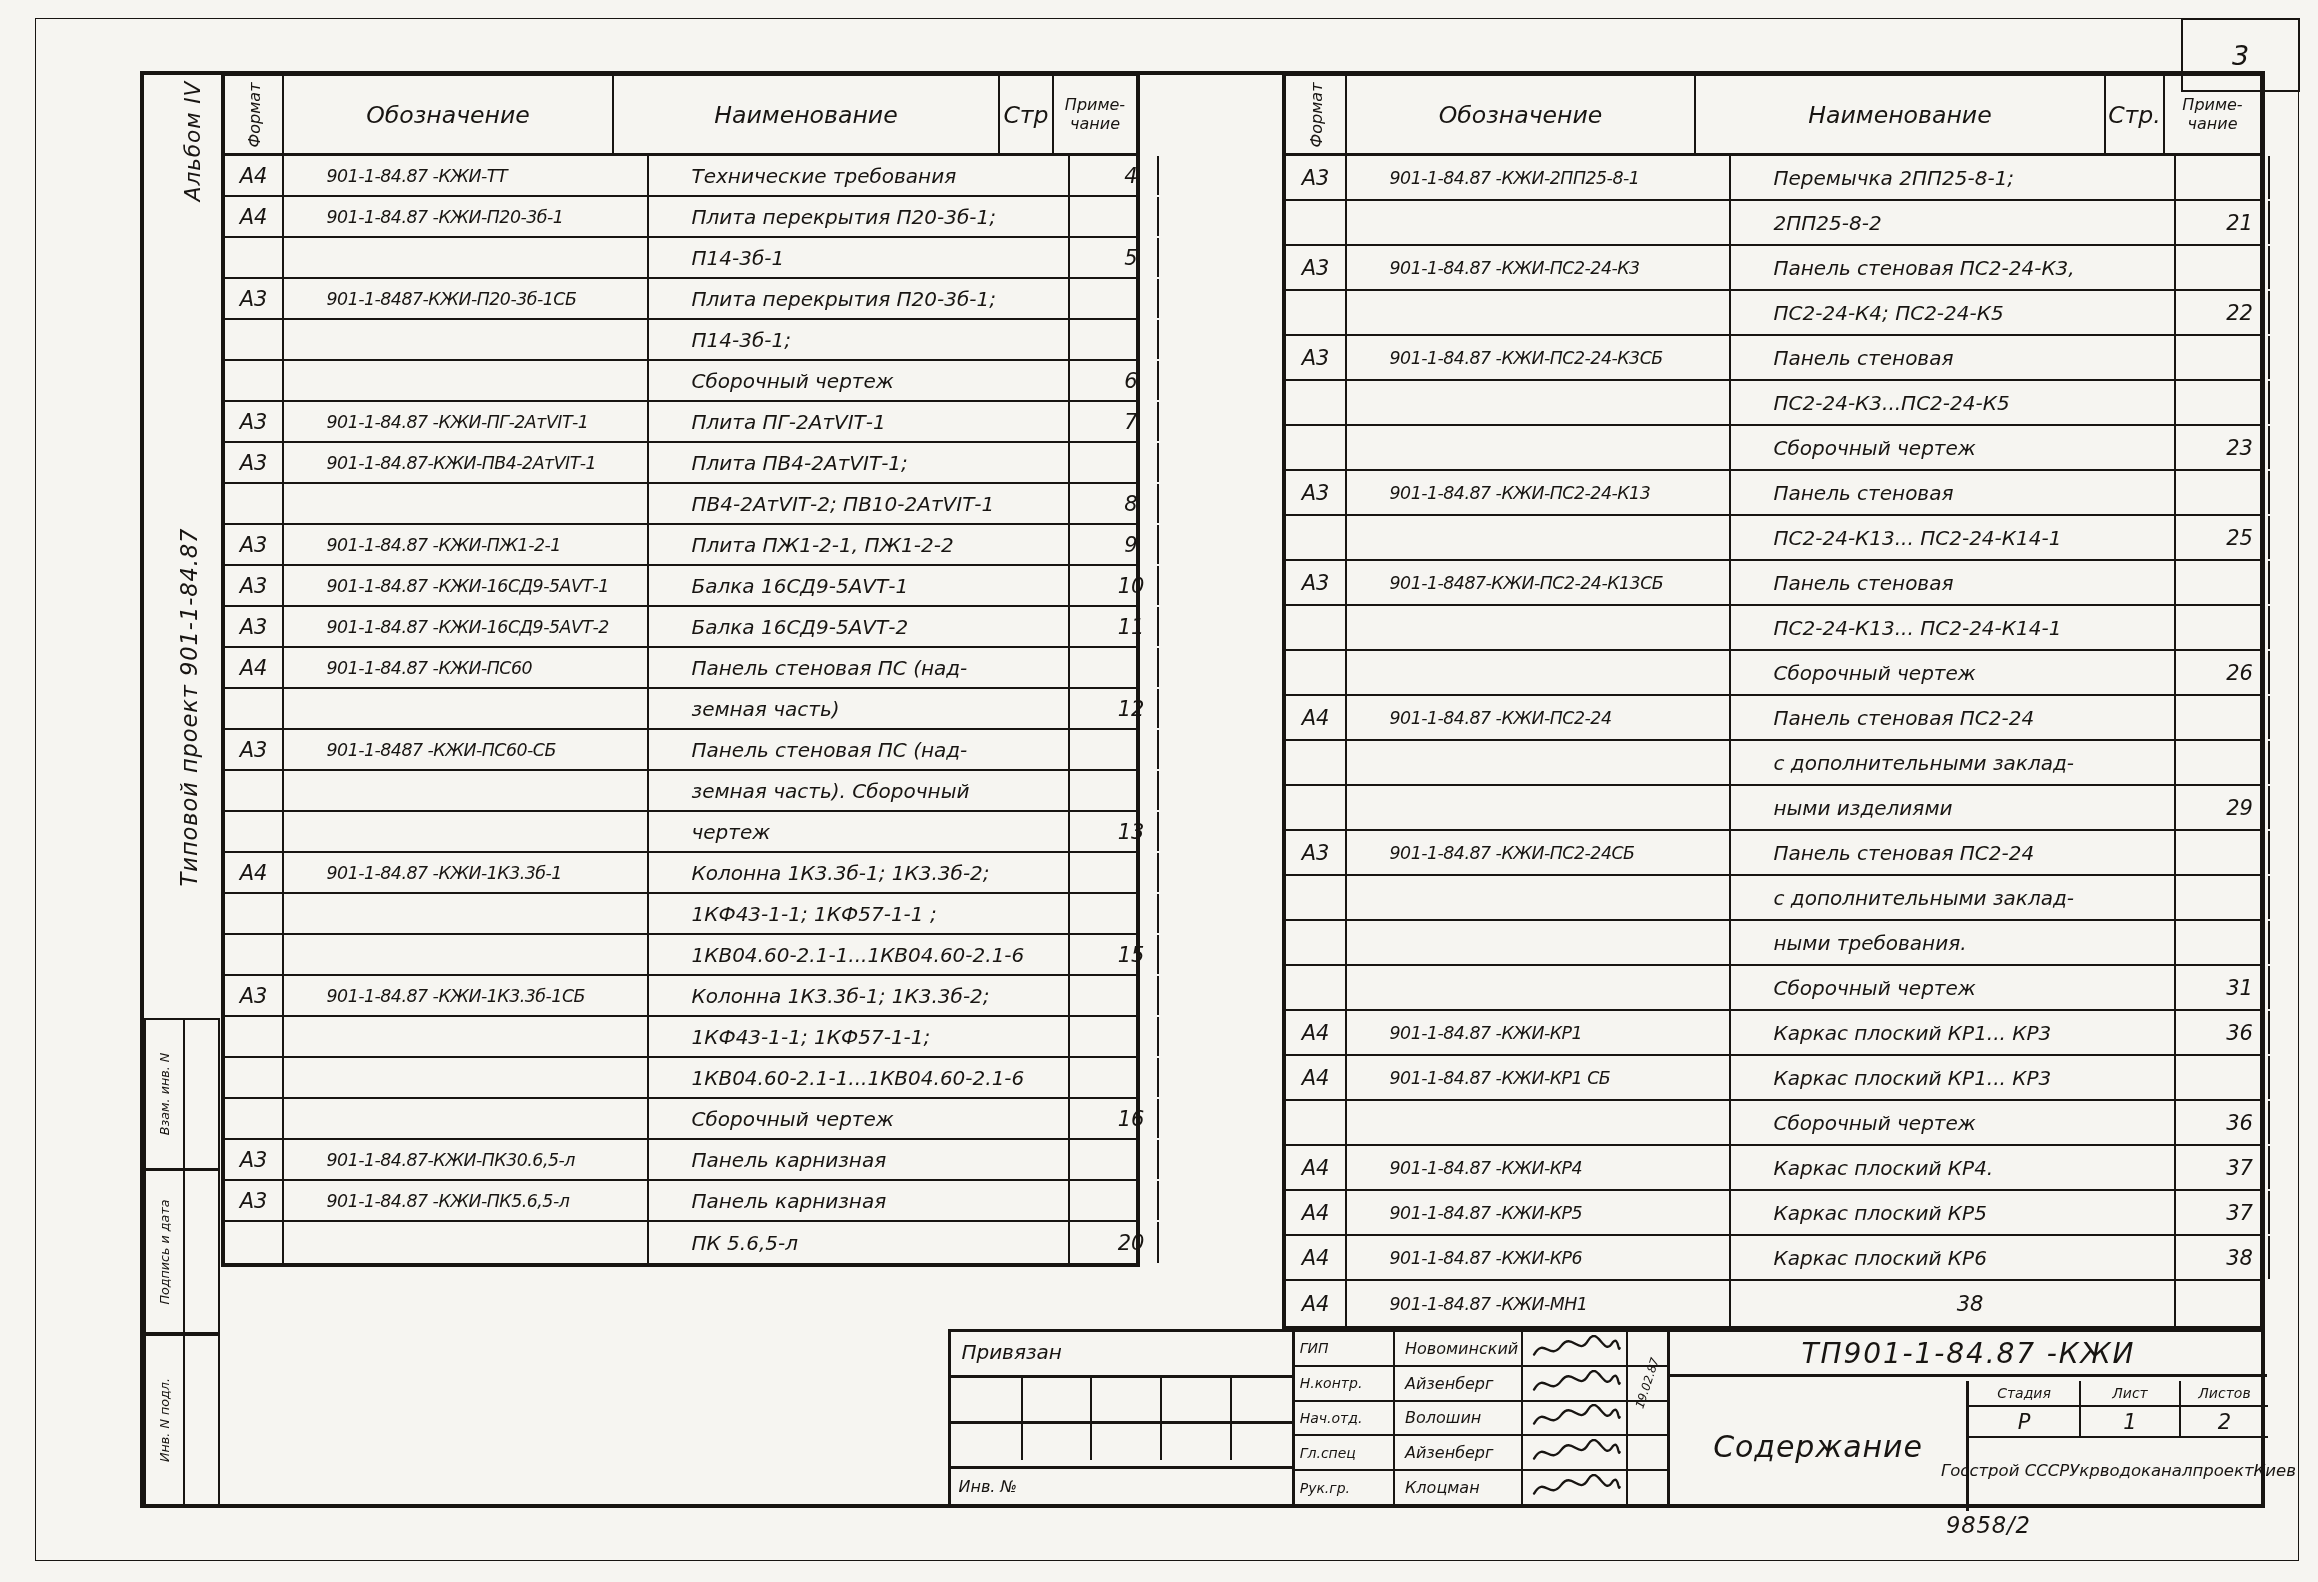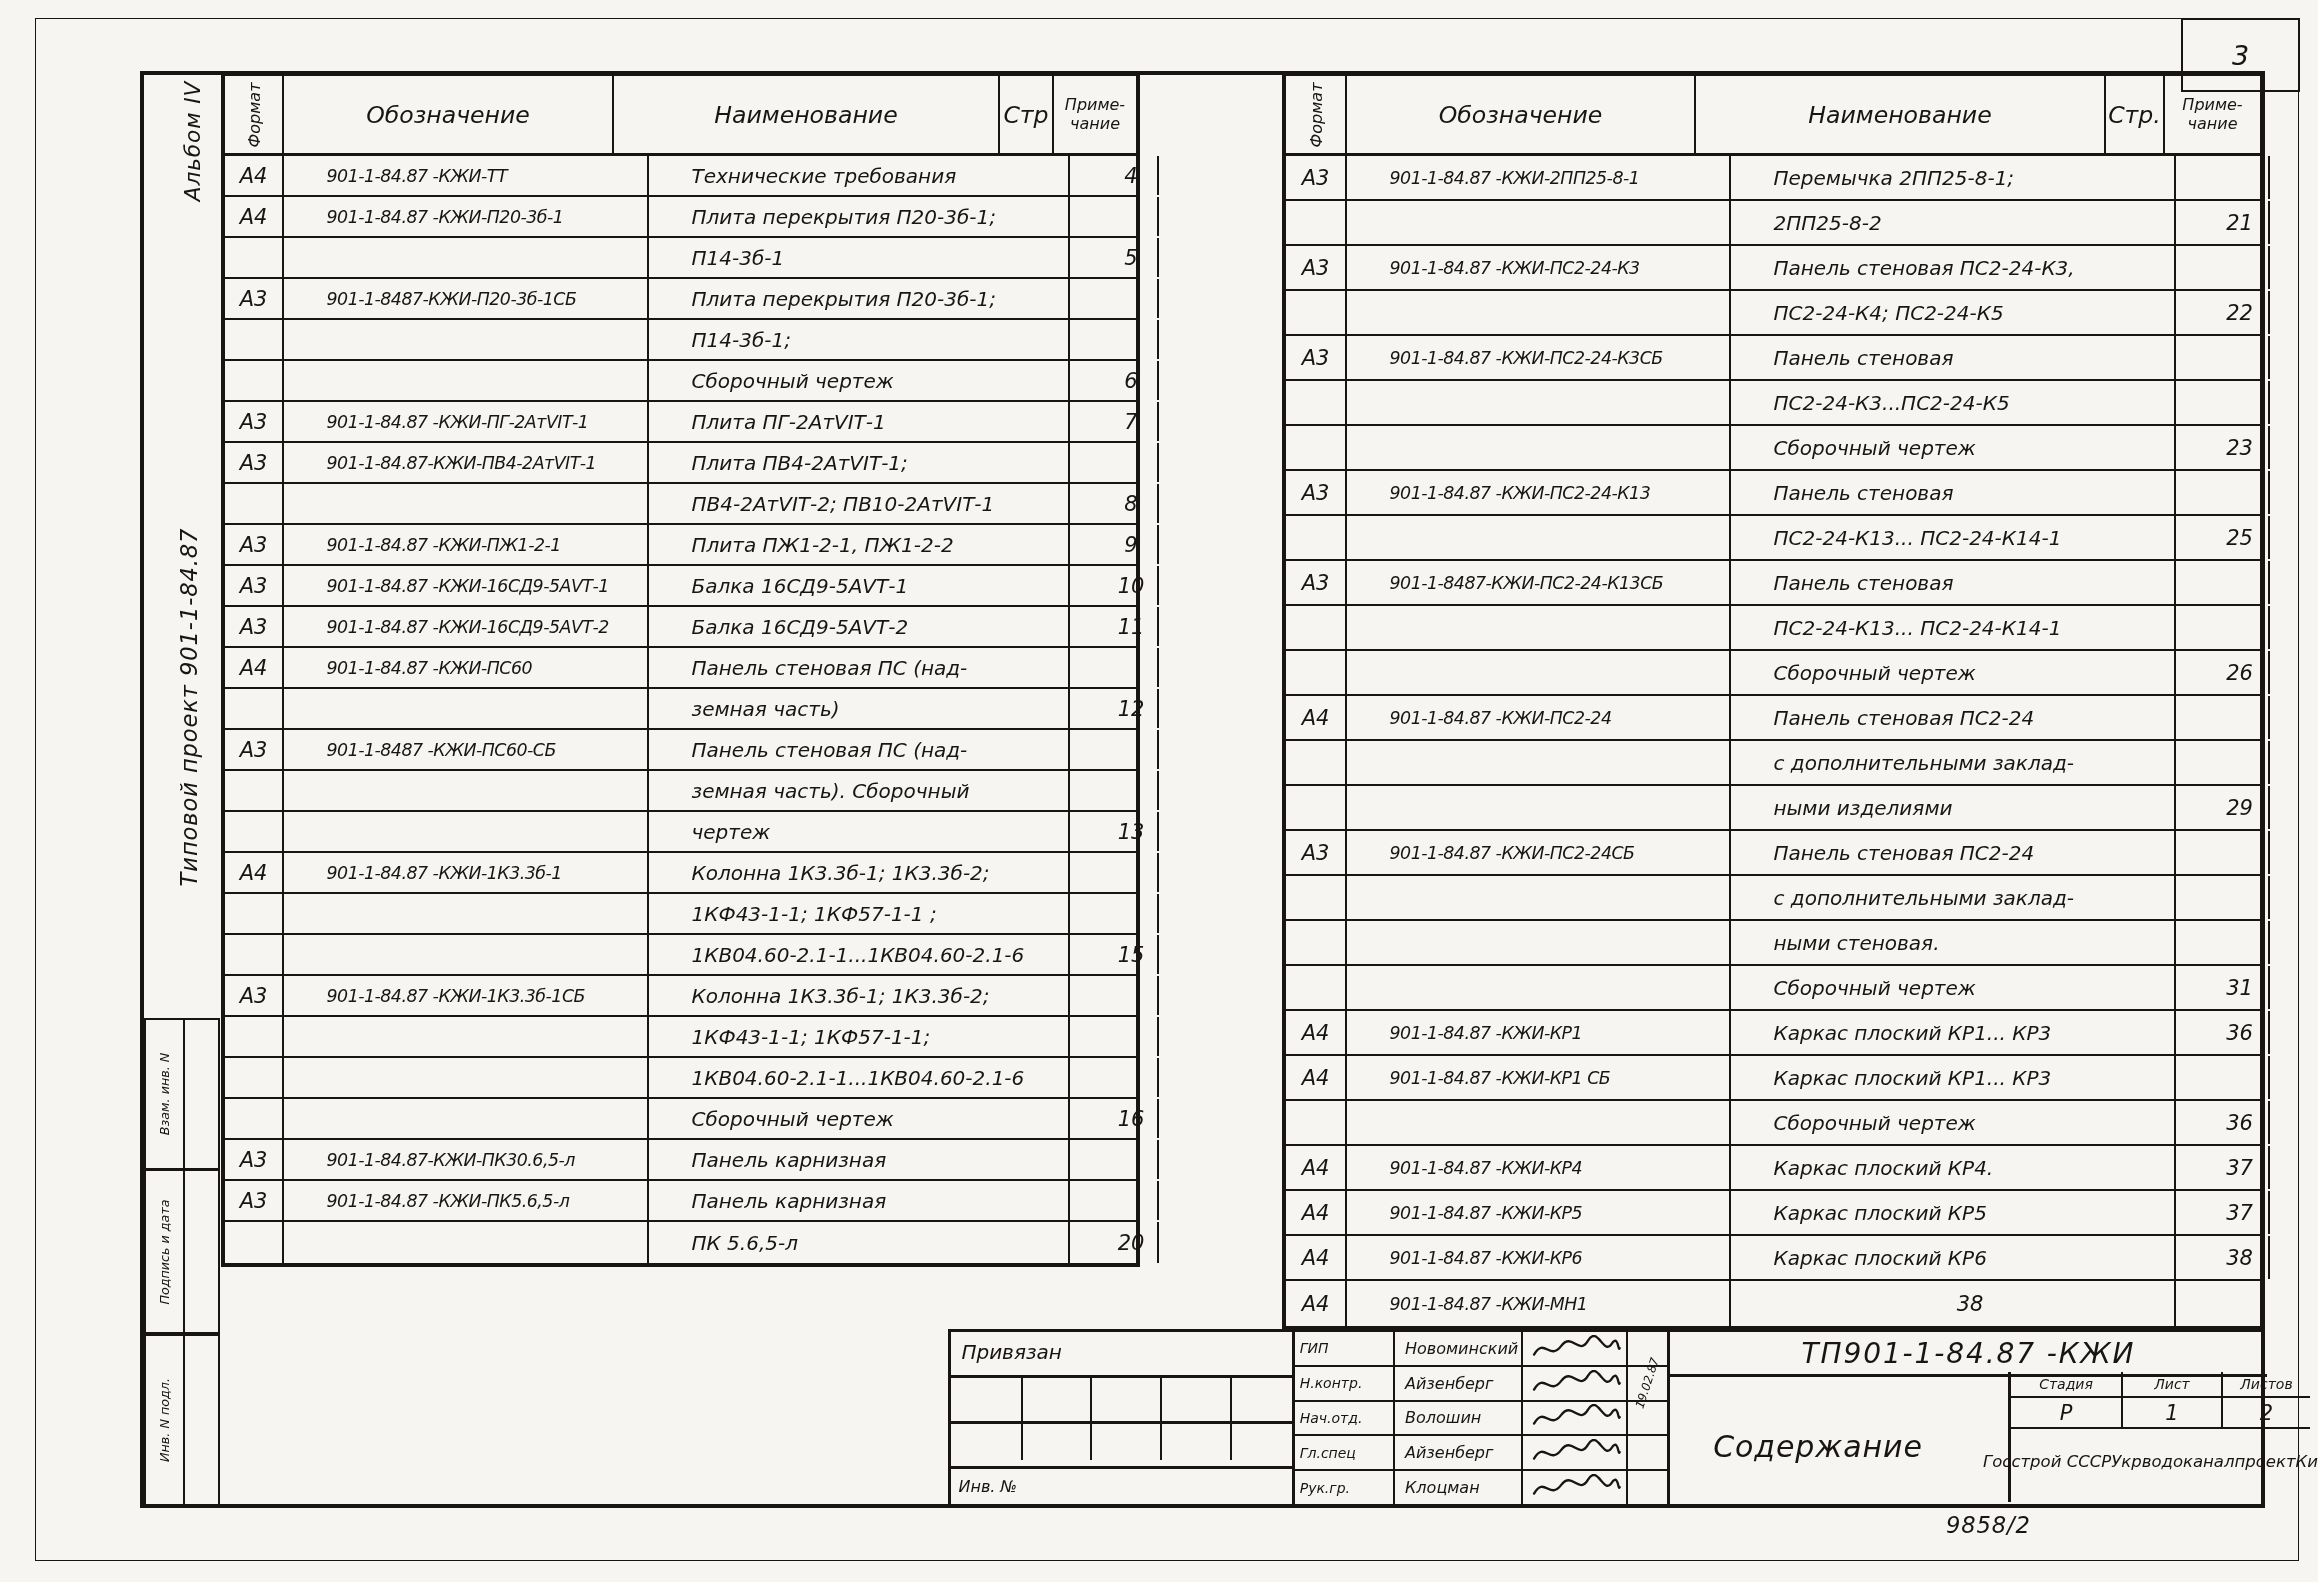--- a/index.html
+++ b/index.html
@@ -64,21 +64,21 @@
   .sigrow{flex:1;display:flex;border-bottom:2.8px solid var(--ink);}
   .sigrow:last-child{border-bottom:none;}
   .sig-role{width:100px;border-right:2.4px solid var(--ink);display:flex;align-items:center;padding-left:4.7px;font-size:14px;font-style:italic;white-space:nowrap;overflow:hidden;}
   .sig-name{width:128px;border-right:2.4px solid var(--ink);display:flex;align-items:center;padding-left:10px;font-size:16px;font-style:italic;white-space:nowrap;overflow:hidden;}
   .sig-sign{flex:1;display:flex;align-items:center;justify-content:center;overflow:hidden;}
   .sig-date{width:41px;border-left:2.4px solid var(--ink);display:flex;align-items:center;justify-content:center;overflow:visible;}
   .sig-date span{transform:rotate(-72deg);font-size:11.8px;font-style:italic;white-space:nowrap;}
   
   .code-band{position:absolute;left:719px;top:0;width:597px;height:45px;border-bottom:3.3px solid var(--ink);display:flex;align-items:center;justify-content:center;font-size:28px;letter-spacing:1.9px;}
   .title-cell{position:absolute;left:719px;top:49px;width:296px;height:130px;display:flex;align-items:center;justify-content:center;font-size:30px;letter-spacing:0.9px;}
-  .stage{position:absolute;left:1015px;top:40px;width:302px;height:130px;border-left:3.3px solid var(--ink);margin-left:42px;}
+  .stage{position:absolute;left:1015px;top:49px;width:302px;height:130px;border-left:3.3px solid var(--ink);}
   .stage-head{display:flex;height:26px;border-bottom:2.8px solid var(--ink);}
   .stage-head div{display:flex;align-items:center;justify-content:center;font-size:14px;font-style:italic;border-right:2.4px solid var(--ink);}
   .stage-head div:last-child{border-right:none;}
   .stage-vals{display:flex;height:31px;border-bottom:2.8px solid var(--ink);}
   .stage-vals div{display:flex;align-items:center;justify-content:center;font-size:21px;font-style:italic;border-right:2.4px solid var(--ink);}
   .stage-vals div:last-child{border-right:none;}
   .sw1{width:112px;}.sw2{width:100px;}.sw3{flex:1;}
   .org{height:66px;display:flex;flex-direction:row;align-items:center;justify-content:center;line-height:1.12;}
   .org div{font-size:16.5px;font-style:italic;white-space:nowrap;}
 
@@ -448,21 +448,21 @@
         <div class="trow">
           <div class="td c-format"></div>
           <div class="td c-designation"></div>
           <div class="td c-name">с дополнительными заклад-</div>
           <div class="td c-page"></div>
           <div class="td c-note"></div>
         </div>
         <div class="trow">
           <div class="td c-format"></div>
           <div class="td c-designation"></div>
-          <div class="td c-name">ными стеновая.</div>
+          <div class="td c-name">ными требования.</div>
           <div class="td c-page"></div>
           <div class="td c-note"></div>
         </div>
         <div class="trow">
           <div class="td c-format"></div>
           <div class="td c-designation"></div>
           <div class="td c-name">Сборочный чертеж</div>
           <div class="td c-page">31</div>
           <div class="td c-note"></div>
         </div>

